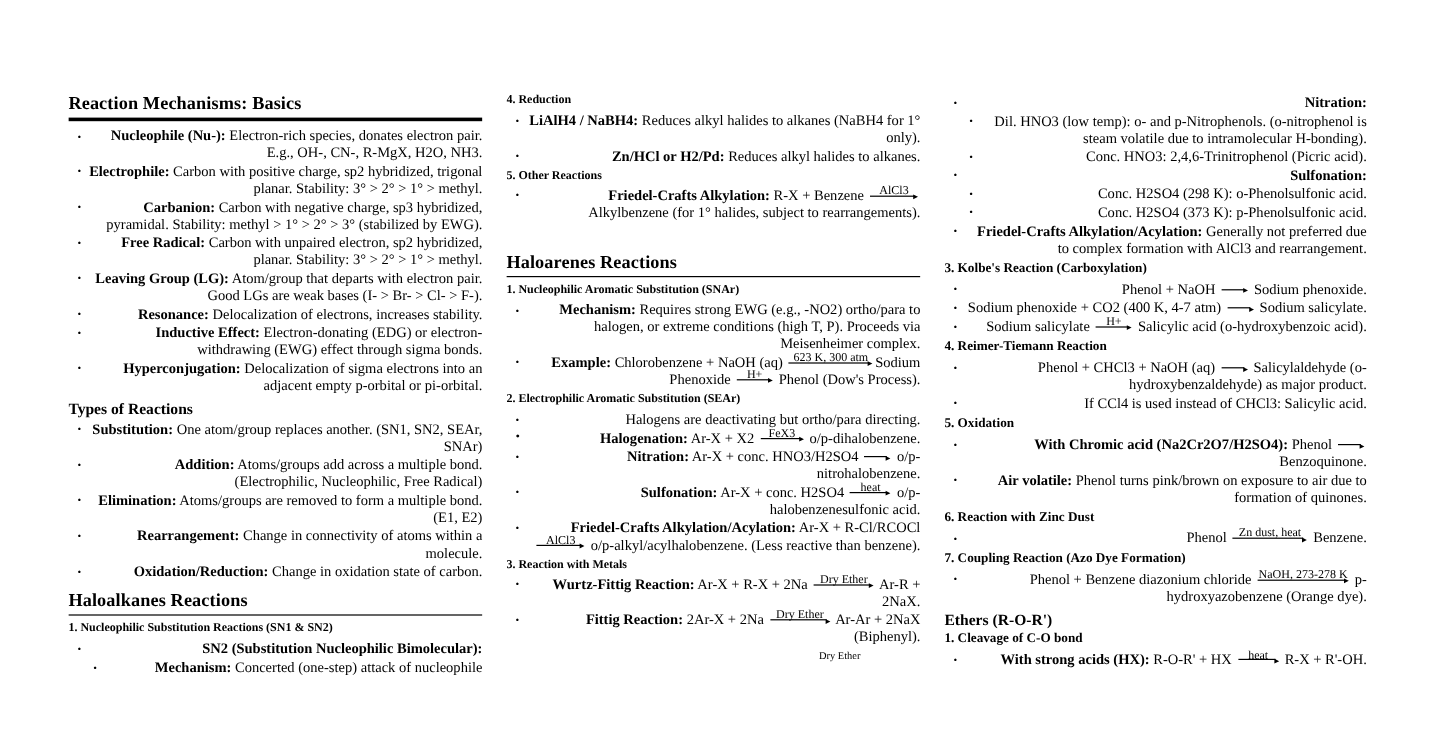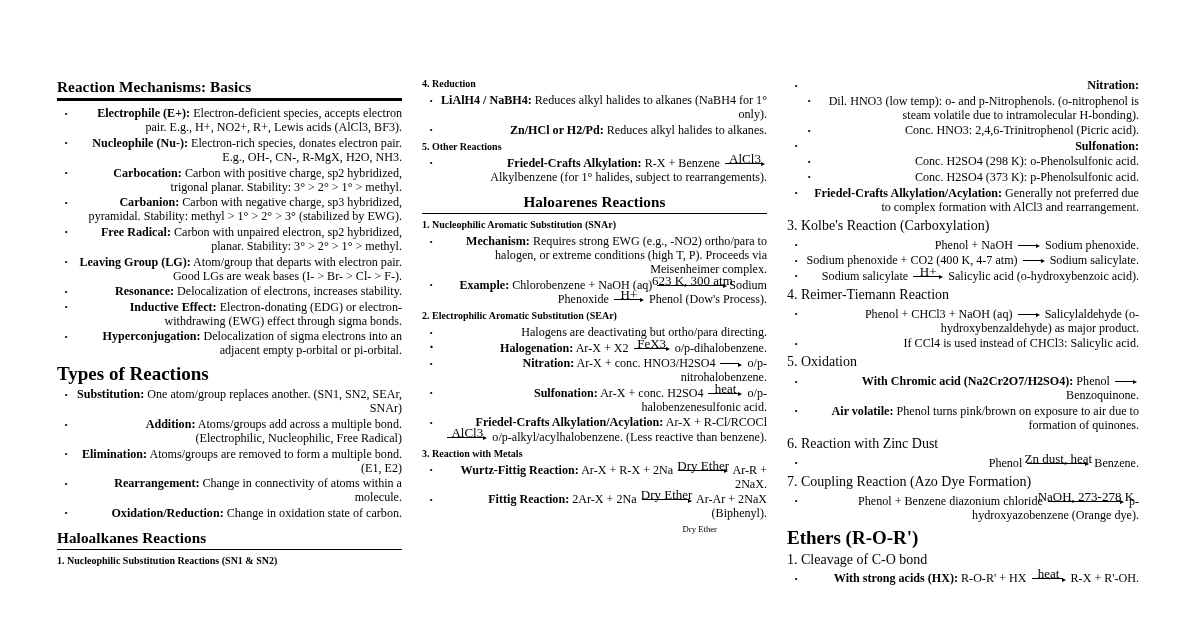--- a/index.html
+++ b/index.html
@@ -53,23 +53,23 @@
     border-top: 1.6px solid #000;
     margin: 1px 0 5px 0;
     height: 0;
   }
   h2.num-head {
     font-size: 10px;
     font-weight: bold;
     margin: 4px 0 3px 0;
     line-height: 1.2;
   }
-  h2.num-head.plain { font-weight: normal; font-size: 14px; }
+  h2.num-head.plain { font-weight: bold; font-size: 11px; }
   h2.sub-head {
-    font-size: 19px;
+    font-size: 13px;
     font-weight: bold;
     margin: 5px 0 2px 0;
     line-height: 1.2;
   }
 
   
   ul { list-style: none; margin: 0; padding: 0; text-align: right; }
   li.b1 {
     position: relative;
     padding-left: 11px;
@@ -106,21 +106,21 @@
     vertical-align: baseline;
     margin: 0 2px;
     white-space: nowrap;
   }
   .rxn .above {
     display: block;
     position: absolute;
     bottom: 5px;
     left: 50%;
     transform: translateX(-50%);
-    font-size: 13px;
+    font-size: 10px;
     line-height: 1;
     white-space: nowrap;
     font-weight: normal;
   }
   .rxn .shaft {
     display: inline-block;
     position: relative;
     height: 7px;
     vertical-align: baseline;
   }
@@ -175,23 +175,22 @@
 <body>
 
 <div class="page">
 
   <div class="col col-1">
 
     <h1 class="sec-title">Reaction Mechanisms: Basics</h1>
     <hr class="rule-double">
 
     <ul>
-      <li class="b1"><b class="lbl">Electrophile (E+):</b> <span>Electron-deficient species, accepts electron pair. E.g., H+, NO2+, R+, Lewis acids (AlCl3, BF3).</span></li>
       <li class="b1"><b class="lbl">Nucleophile (Nu-):</b> <span>Electron-rich species, donates electron pair. E.g., OH-, CN-, R-MgX, H2O, NH3.</span></li>
-      <li class="b1"><b class="lbl">Carbocation:</b> <span>Carbon with positive charge, sp2 hybridized, trigonal planar. Stability: 3° &gt; 2° &gt; 1° &gt; methyl.</span></li>
+      <li class="b1"><b class="lbl">Electrophile:</b> <span>Carbon with positive charge, sp2 hybridized, trigonal planar. Stability: 3° &gt; 2° &gt; 1° &gt; methyl.</span></li>
       <li class="b1"><b class="lbl">Carbanion:</b> <span>Carbon with negative charge, sp3 hybridized, pyramidal. Stability: methyl &gt; 1° &gt; 2° &gt; 3° (stabilized by EWG).</span></li>
       <li class="b1"><b class="lbl">Free Radical:</b> <span>Carbon with unpaired electron, sp2 hybridized, planar. Stability: 3° &gt; 2° &gt; 1° &gt; methyl.</span></li>
       <li class="b1"><b class="lbl">Leaving Group (LG):</b> <span>Atom/group that departs with electron pair. Good LGs are weak bases (I- &gt; Br- &gt; Cl- &gt; F-).</span></li>
       <li class="b1"><b class="lbl">Resonance:</b> <span>Delocalization of electrons, increases stability.</span></li>
       <li class="b1"><b class="lbl">Inductive Effect:</b> <span>Electron-donating (EDG) or electron-withdrawing (EWG) effect through sigma bonds.</span></li>
       <li class="b1"><b class="lbl">Hyperconjugation:</b> <span>Delocalization of sigma electrons into an adjacent empty p-orbital or pi-orbital.</span></li>
     </ul>
 
     <h2 class="sub-head">Types of Reactions</h2>
 
@@ -200,41 +199,45 @@
       <li class="b1"><b class="lbl">Addition:</b> <span>Atoms/groups add across a multiple bond. (Electrophilic, Nucleophilic, Free Radical)</span></li>
       <li class="b1"><b class="lbl">Elimination:</b> <span>Atoms/groups are removed to form a multiple bond. (E1, E2)</span></li>
       <li class="b1"><b class="lbl">Rearrangement:</b> <span>Change in connectivity of atoms within a molecule.</span></li>
       <li class="b1"><b class="lbl">Oxidation/Reduction:</b> <span>Change in oxidation state of carbon.</span></li>
     </ul>
 
     <h1 class="sec-title" style="margin-top:9px;">Haloalkanes Reactions</h1>
     <hr class="rule-single">
 
     <h2 class="num-head">1. Nucleophilic Substitution Reactions (SN1 &amp; SN2)</h2>
+    <ul>
+      <li class="b1"><b class="lbl">SN2 (Substitution Nucleophilic Bimolecular):</b></li>
+      <li class="b2"><b class="lbl">Mechanism:</b> <span>Concerted (one-step) attack of nucleophile</span></li>
+    </ul>
   </div>
 
   <div class="col col-2">
 
     <h2 class="num-head" style="margin-top:0;">4. Reduction</h2>
     <ul>
       <li class="b1"><b class="lbl">LiAlH4 / NaBH4:</b> <span>Reduces alkyl halides to alkanes (NaBH4 for 1° only).</span></li>
       <li class="b1"><b class="lbl">Zn/HCl or H2/Pd:</b> <span>Reduces alkyl halides to alkanes.</span></li>
     </ul>
 
     <h2 class="num-head">5. Other Reactions</h2>
     <ul>
       <li class="b1">
         <b class="lbl">Friedel-Crafts Alkylation:</b>
         <span>R-X + Benzene</span>
         <span class="rxn"><span class="above">AlCl3</span><span class="shaft" style="width:40px"></span></span>
         <span>Alkylbenzene (for 1° halides, subject to rearrangements).</span>
       </li>
     </ul>
 
-    <h1 class="sec-title" style="margin-top:9px;text-align:center;">Haloarenes Reactions</h1>
+    <h1 class="sec-title" style="margin-top:26px;">Haloarenes Reactions</h1>
     <hr class="rule-single">
 
     <h2 class="num-head">1. Nucleophilic Aromatic Substitution (SNAr)</h2>
     <ul>
       <li class="b1"><b class="lbl">Mechanism:</b> <span>Requires strong EWG (e.g., -NO2) ortho/para to halogen, or extreme conditions (high T, P). Proceeds via Meisenheimer complex.</span></li>
       <li class="b1">
         <b class="lbl">Example:</b>
         <span>Chlorobenzene + NaOH (aq)</span>
         <span class="rxn"><span class="above">623 K, 300 atm</span><span class="shaft" style="width:70px"></span></span><span>Sodium Phenoxide</span>
         <span class="rxn"><span class="above">H+</span><span class="shaft" style="width:30px"></span></span>

